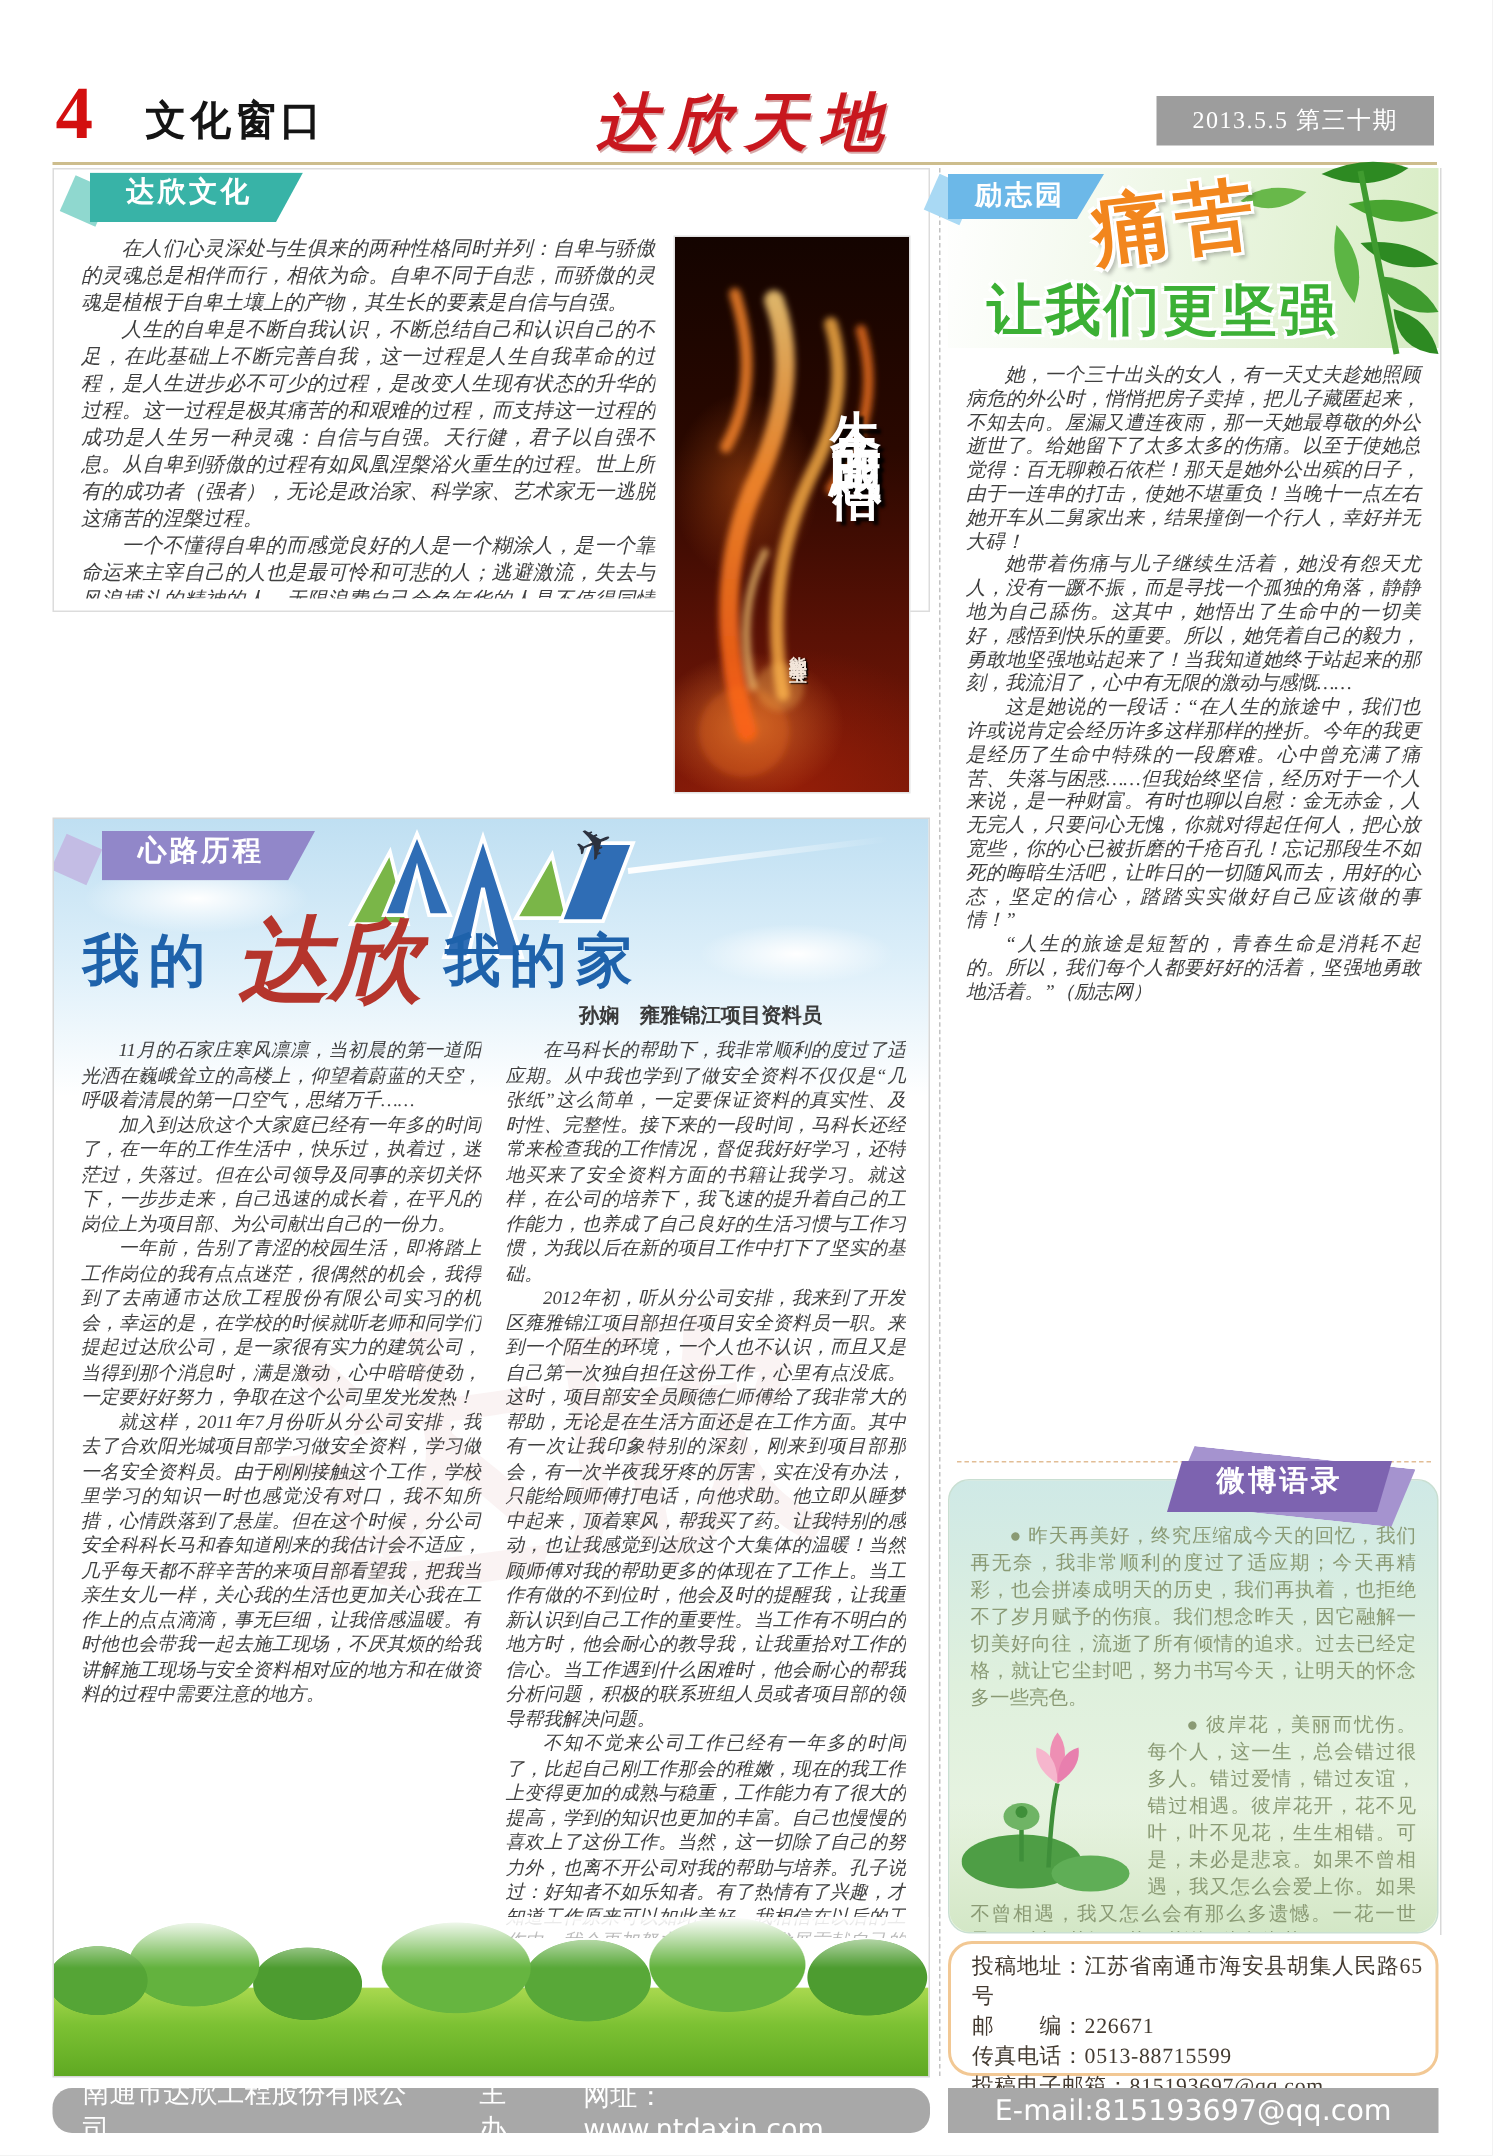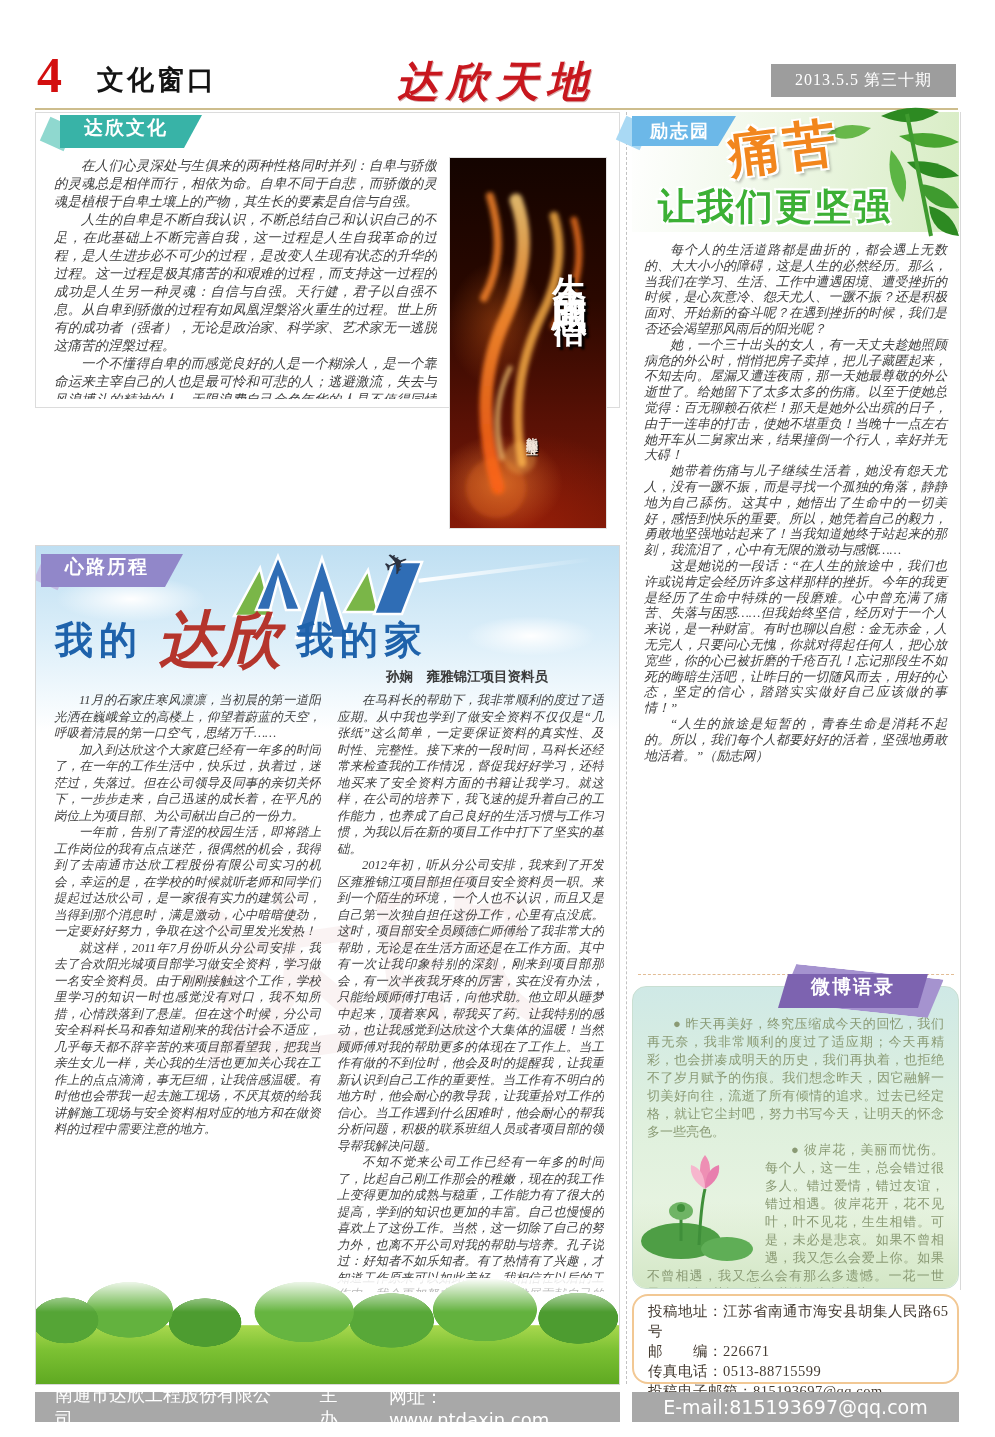--- a/index.html
+++ b/index.html
@@ -49,21 +49,21 @@
                   font:bold 34px "Liberation Serif",serif; color:#fff; letter-spacing:10px;
                   text-shadow:3px 3px 2px rgba(0,0,0,.9); }
   .poster-author { position:absolute; bottom:92px; right:66px; writing-mode:vertical-rl;
                    font:bold 12px "Liberation Serif",serif; color:#f3e6da; letter-spacing:3px;
                    text-shadow:1px 1px 1px #000; }
 
   
   .journey-box { position:absolute; left:35px; top:545px; width:585px; height:840px;
                  border:1px solid #d8d8d8; overflow:hidden;
                  background:linear-gradient(180deg,#bfdff2 0%,#dbeef9 90px,#ffffff 185px); }
-  .journey-box .tab { top:8px; left:5px; }
+  .journey-box .tab { top:8px; left:32px; }
   .journey-box .fold { top:14px; left:2px; }
   .cloud { position:absolute; background:radial-gradient(closest-side,#ffffff,rgba(255,255,255,0)); border-radius:50%; }
   .watermark { position:absolute; left:150px; top:300px; font:bold 180px "Liberation Serif",serif;
                color:rgba(190,90,90,.07); transform:rotate(-8deg); pointer-events:none; }
   .logo-svg { position:absolute; left:190px; top:4px; }
   .contrail { position:absolute; left:382px; top:22px; width:175px; height:4px;
               background:linear-gradient(90deg,#ffffff,rgba(255,255,255,0)); transform:rotate(-7deg); }
   .plane { position:absolute; left:348px; top:0px; font-size:30px; color:#2c3240;
            transform:rotate(-22deg); }
   .journey-title { position:absolute; left:0; top:52px; width:100%; text-align:left; white-space:nowrap;margin-left:19px; }
@@ -125,21 +125,21 @@
   .lotus-wrap { float:left; width:118px; height:120px; margin:4px 6px 0 -6px; shape-outside:inset(0); }
 
   
   .submit-box { position:absolute; left:632px; top:1294px; width:327px; height:90px; background:#fff;
                 border:2px solid #f2c894; border-radius:16px; padding:5px 0 0 14px; }
   .sline { font:14.5px/20px "Liberation Serif","DejaVu Serif",serif; color:#433a30; letter-spacing:.5px; }
 
   
   .fbar { position:absolute; top:1392px; height:30px; background:#a8a8a8; color:#fff;
           display:flex; align-items:center; }
-  .fbar-left  { left:35px;  width:585px; padding:0 20px; gap:34px; font:18px "DejaVu Sans",sans-serif; justify-content:center; }
+  .fbar-left  { left:35px;  width:585px; padding:0 20px; gap:34px; font:18px "DejaVu Sans",sans-serif; justify-content:center;border-radius:13px; }
   .fbar-right { left:632px; width:327px; justify-content:center; font:19px "DejaVu Sans",sans-serif; }
 </style>
 </head>
 <body>
 
 <div class="page">
 
   <div class="hdr">
     <span class="pageno">4</span>
     <span class="section-title">文化窗口</span>
@@ -247,21 +247,20 @@
           <path d="M108 78 q28 2 40 24 q-30 4 -40 -24z" fill="#3f9b2f"></path>
           <path d="M118 100 q24 6 30 30 q-28 -2 -30 -30z" fill="#2d8a22"></path>
           <path d="M60 22 q-28 -8 -44 6 q24 12 44 -6z" fill="#68b84a"></path>
           <line x1="96" y1="8" x2="120" y2="130" stroke="#3f9b2f" stroke-width="4"></line>
         </g>
       </svg>
       <div class="pain-title">痛苦</div>
       <div class="strong-title">让我们更坚强</div>
     </div>
     <div class="inspire-text">
-        <p class="para">每个人的生活道路都是曲折的，都会遇上无数的、大大小小的障碍，这是人生的必然经历。那么，当我们在学习、生活、工作中遭遇困境、遭受挫折的时候，是心灰意冷、怨天尤人、一蹶不振？还是积极面对、开始新的奋斗呢？在遇到挫折的时候，我们是否还会渴望那风雨后的阳光呢？</p>
         <p class="para">她，一个三十出头的女人，有一天丈夫趁她照顾病危的外公时，悄悄把房子卖掉，把儿子藏匿起来，不知去向。屋漏又遭连夜雨，那一天她最尊敬的外公逝世了。给她留下了太多太多的伤痛。以至于使她总觉得：百无聊赖石依栏！那天是她外公出殡的日子，由于一连串的打击，使她不堪重负！当晚十一点左右她开车从二舅家出来，结果撞倒一个行人，幸好并无大碍！</p>
         <p class="para">她带着伤痛与儿子继续生活着，她没有怨天尤人，没有一蹶不振，而是寻找一个孤独的角落，静静地为自己舔伤。这其中，她悟出了生命中的一切美好，感悟到快乐的重要。所以，她凭着自己的毅力，勇敢地坚强地站起来了！当我知道她终于站起来的那刻，我流泪了，心中有无限的激动与感慨……</p>
         <p class="para">这是她说的一段话：“在人生的旅途中，我们也许或说肯定会经历许多这样那样的挫折。今年的我更是经历了生命中特殊的一段磨难。心中曾充满了痛苦、失落与困惑……但我始终坚信，经历对于一个人来说，是一种财富。有时也聊以自慰：金无赤金，人无完人，只要问心无愧，你就对得起任何人，把心放宽些，你的心已被折磨的千疮百孔！忘记那段生不如死的晦暗生活吧，让昨日的一切随风而去，用好的心态，坚定的信心，踏踏实实做好自己应该做的事情！”</p>
         <p class="para">“人生的旅途是短暂的，青春生命是消耗不起的。所以，我们每个人都要好好的活着，坚强地勇敢地活着。”（励志网）</p>
       </div>
   </section>
 
   <div class="dash-sep"></div>
 
   <section class="weibo-box">

